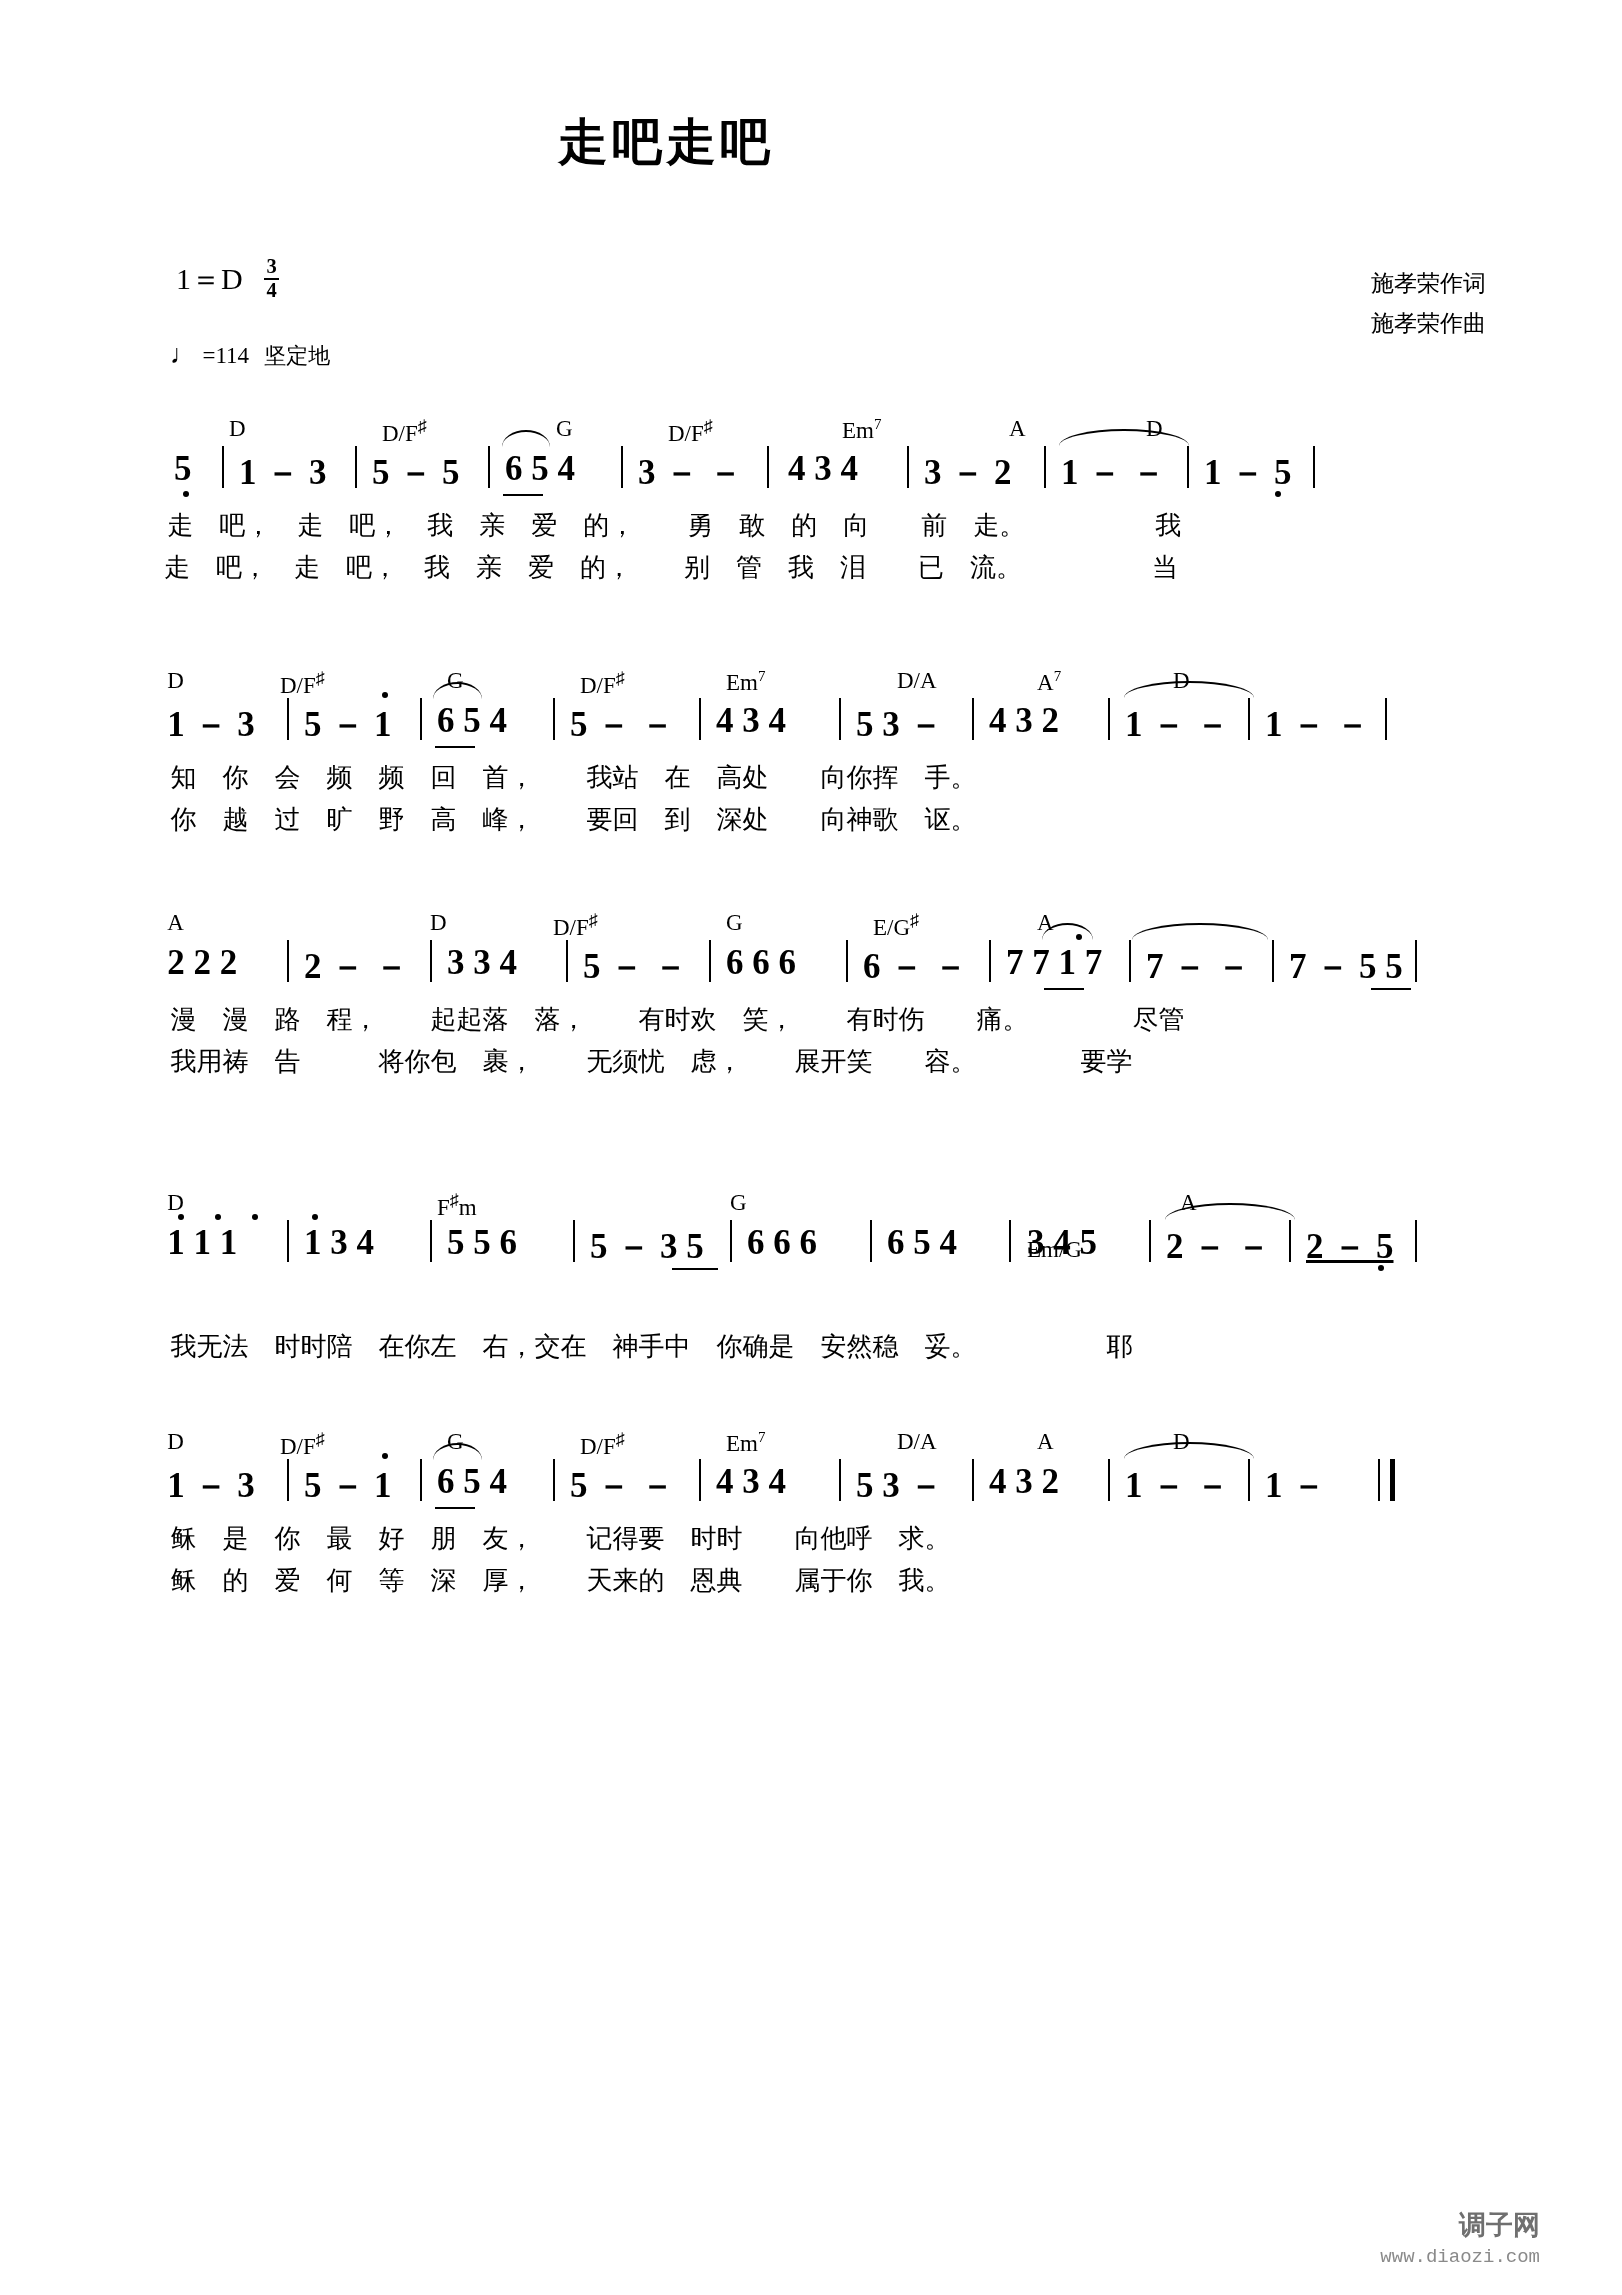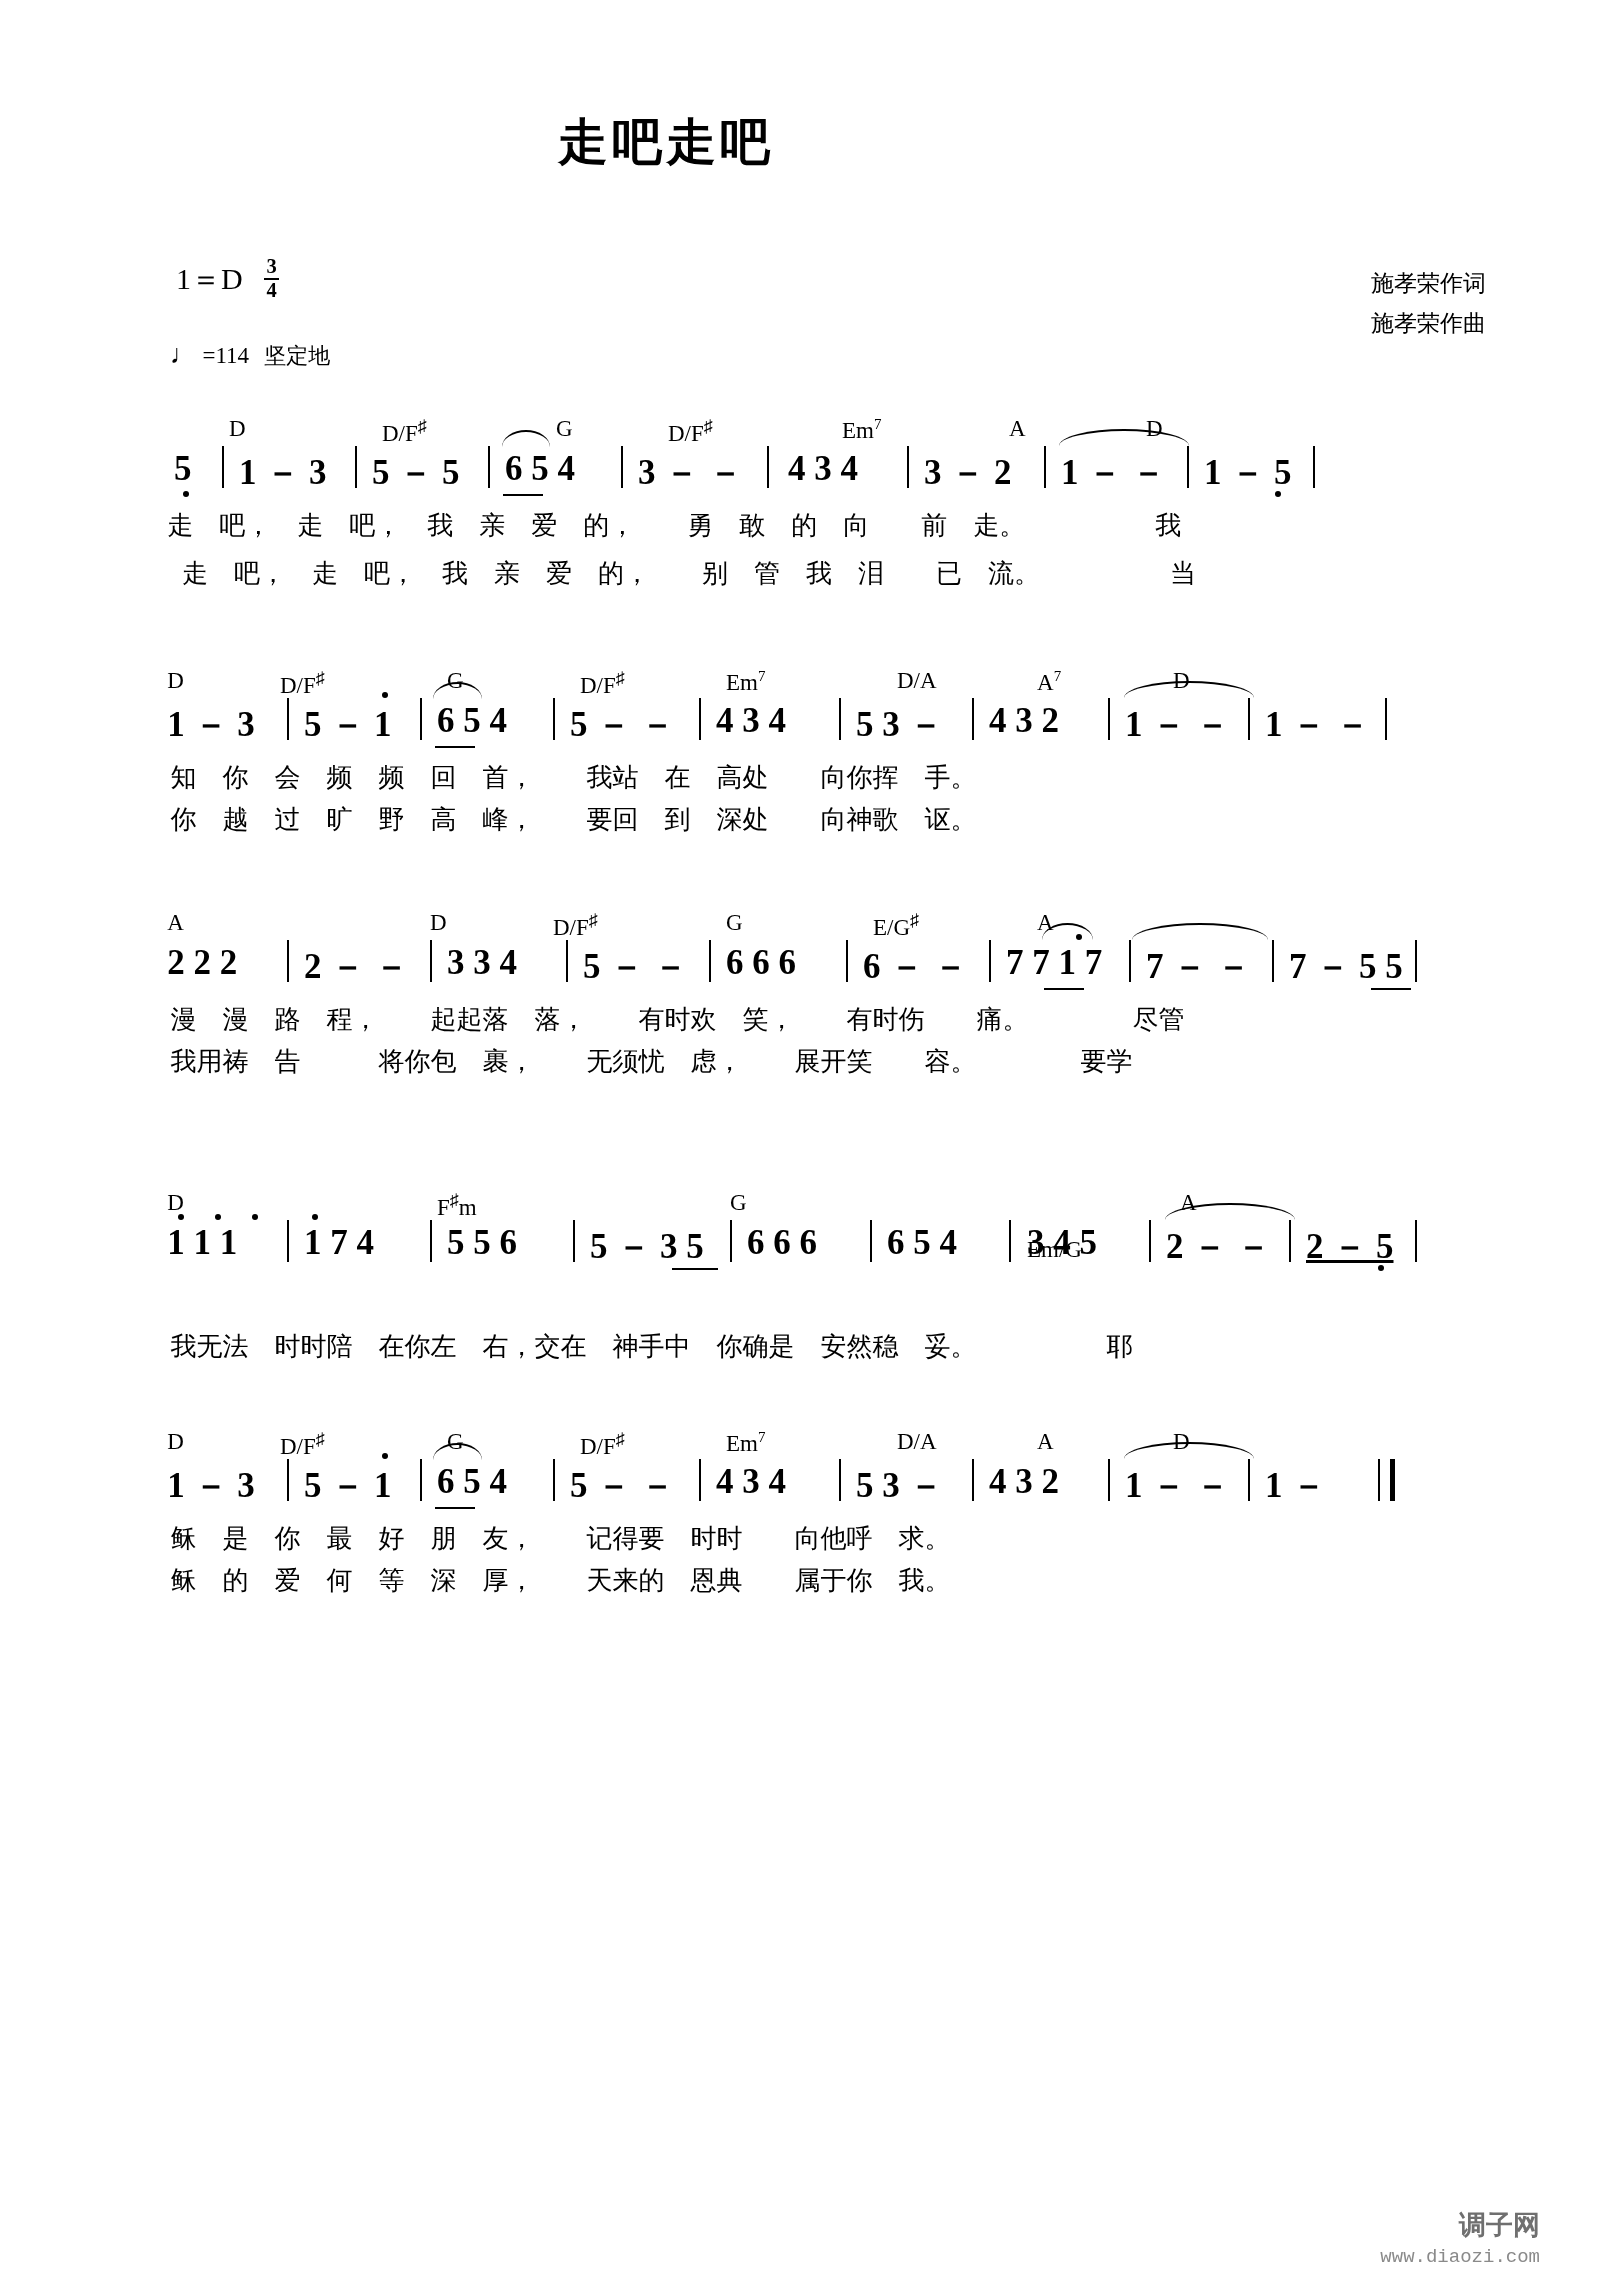--- a/index.html
+++ b/index.html
@@ -240,21 +240,21 @@
       <span class="slur" style="left:902px; top:-20.5px; width:130px;"></span>
       <span class="bar" style="left:1030px;"></span>
       <span class="note" style="left:1047px;">1 － 5</span>
       <span class="dotlow" style="left:1118px; top:42px;"></span>
       <span class="bar" style="left:1156px;"></span>
     </div>
     <div class="lyricline">
       <span class="ly" style="left:10.2px;">走　吧，　走　吧，　我　亲　爱　的，　　勇　敢　的　向　　前　走。　　　　　我</span>
     </div>
     <div class="lyricline">
-      <span class="ly" style="left:25px;margin-top:6px;">走　吧，　走　吧，　我　亲　爱　的，　　别　管　我　泪　　已　流。　　　　　当</span>
+      <span class="ly" style="left:7px;">走　吧，　走　吧，　我　亲　爱　的，　　别　管　我　泪　　已　流。　　　　　当</span>
     </div>
   </div>
 
   <div class="system" style="top:668px;">
     <div class="chordline">
       <span class="chord" style="left:10.2px;">D</span>
       <span class="chord" style="left:123px;">D/F<span class="sharp">♯</span></span>
       <span class="chord" style="left:290px;">G</span>
       <span class="chord" style="left:423px;">D/F<span class="sharp">♯</span></span>
       <span class="chord" style="left:569px;">Em<sup>7</sup></span>
@@ -343,21 +343,21 @@
       <span class="chord" style="left:573px;">G</span>
       <span class="chord" style="left:870px;margin-top:47px;">Em/G</span>
       <span class="chord" style="left:1023px;">A</span>
     </div>
     <div class="noteline">
       <span class="note" style="left:10.2px;">1 1 1</span>
       <span class="dothigh" style="left:20.5px; top:-9.5px;"></span>
       <span class="dothigh" style="left:58px; top:-9.5px;"></span>
       <span class="dothigh" style="left:95px; top:-9.5px;"></span>
       <span class="bar" style="left:130px;"></span>
-      <span class="note" style="left:147px;">1 7 4</span>
+      <span class="note" style="left:147px;">1 3 4</span>
       <span class="dothigh" style="left:155px; top:-9.5px;"></span>
       <span class="bar" style="left:273px;"></span>
       <span class="note" style="left:290px;">5 5 6</span>
       <span class="bar" style="left:416px;"></span>
       <span class="note" style="left:433px;">5 － 3 5</span>
       <span class="beam" style="left:515px; top:45px; width:46px;"></span>
       <span class="bar" style="left:573px;"></span>
       <span class="note" style="left:590px;">6 6 6</span>
       <span class="bar" style="left:713px;"></span>
       <span class="note" style="left:730px;">6 5 4</span>

